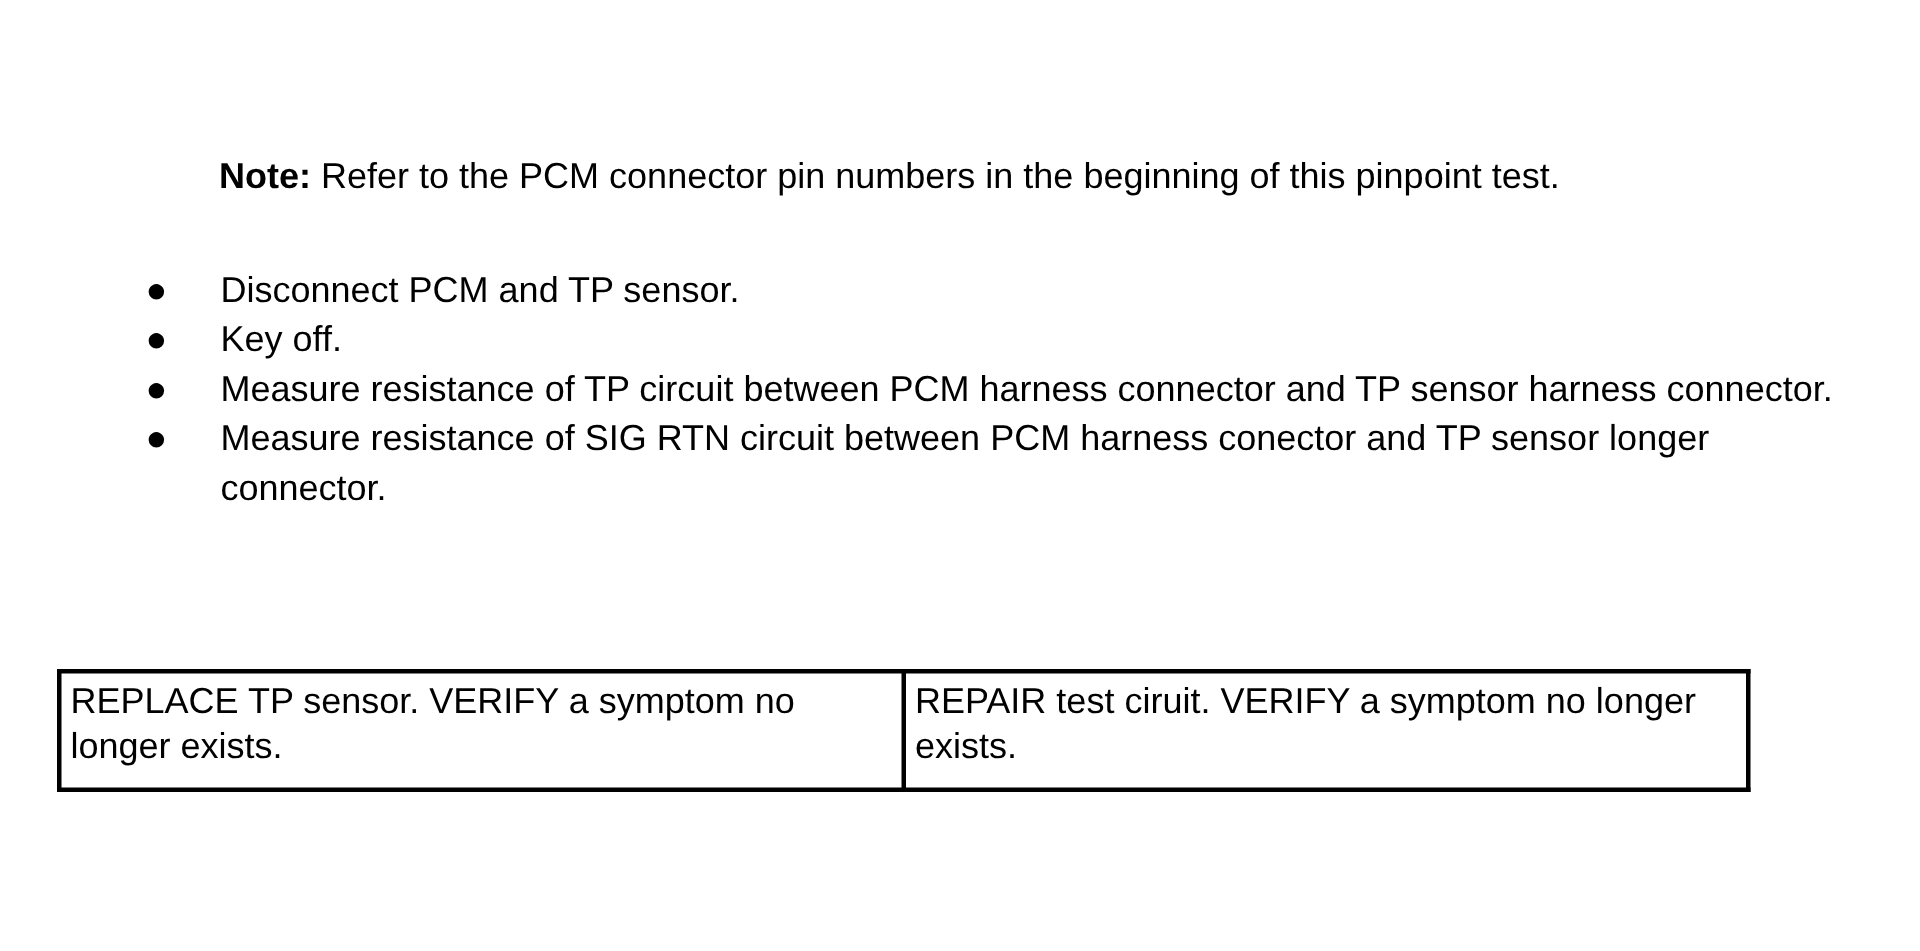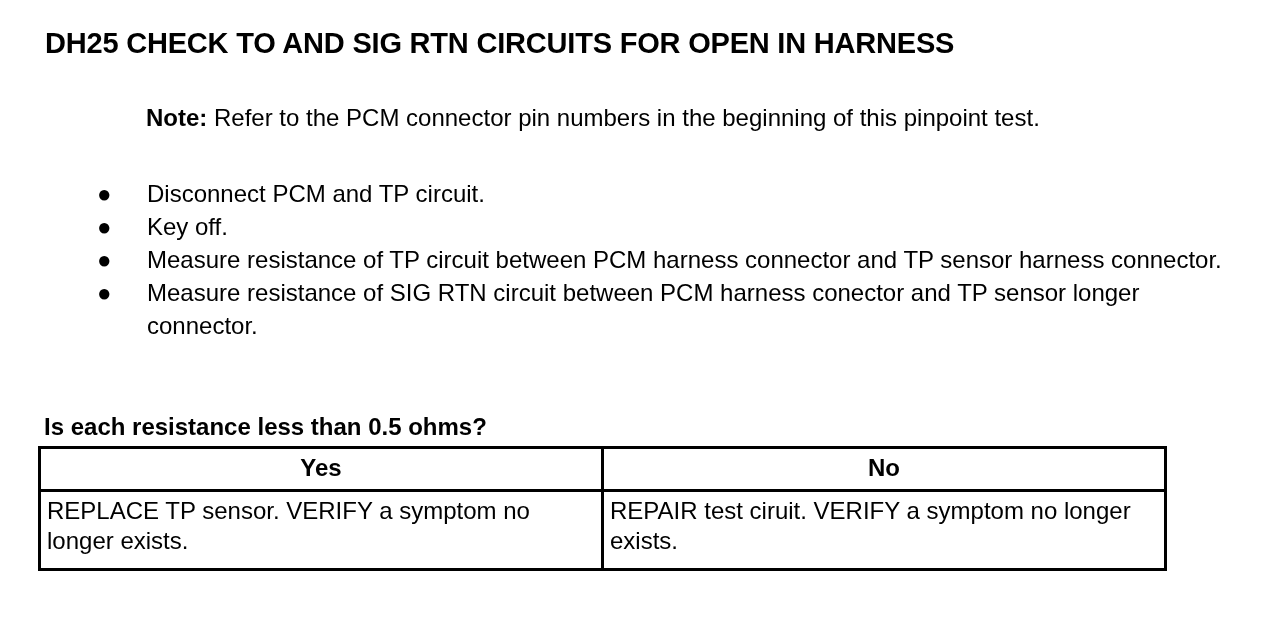--- a/index.html
+++ b/index.html
@@ -122,62 +122,52 @@
   .body-inner {
     display: block;
     padding: 4px 6px 6px 6px;
   }
 </style>
 </head>
 <body>
 
 <div class="page">
 
-  <div class="doc-title">DH25 CHECK TO AND SIG RTN CIRCUITS FOR OPEN IN HARNESS</div>
 
   <div class="note-line">
     <span class="note-label">Note:</span><span> Refer to the PCM connector pin numbers in the beginning of this pinpoint test.</span>
   </div>
 
   <div class="bullet-list">
 
     <div class="bullet-row">
       <span class="bullet-mark">●</span>
-      <span class="bullet-text">Disconnect PCM and TP circuit.</span>
+      <span class="bullet-text">Disconnect PCM and TP sensor.</span>
     </div>
 
     <div class="bullet-row">
       <span class="bullet-mark">●</span>
       <span class="bullet-text">Key off.</span>
     </div>
 
     <div class="bullet-row">
       <span class="bullet-mark">●</span>
       <span class="bullet-text">Measure resistance of TP circuit between PCM harness connector and TP sensor harness connector.</span>
     </div>
 
     <div class="bullet-row">
       <span class="bullet-mark">●</span>
       <span class="bullet-text">Measure resistance of SIG RTN circuit between PCM harness conector and TP sensor longer connector.</span>
     </div>
 
   </div>
 
-  <div class="question">Is each resistance less than 0.5 ohms?</div>
 
   <table class="decision-table">
     <tbody>
-      <tr>
-        <td class="head-cell col-yes">
-          <span class="head-inner">Yes</span>
-        </td>
-        <td class="head-cell col-no">
-          <span class="head-inner">No</span>
-        </td>
-      </tr>
       <tr>
         <td class="body-cell col-yes">
           <span class="body-inner">REPLACE TP sensor. VERIFY a symptom no longer exists.</span>
         </td>
         <td class="body-cell col-no">
           <span class="body-inner">REPAIR test ciruit. VERIFY a symptom no longer exists.</span>
         </td>
       </tr>
     </tbody>
   </table>

